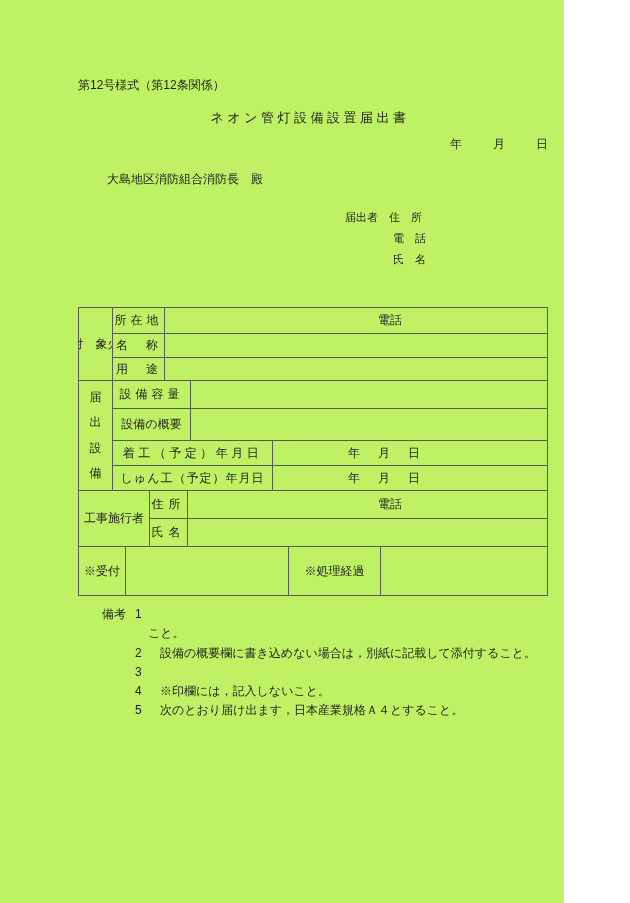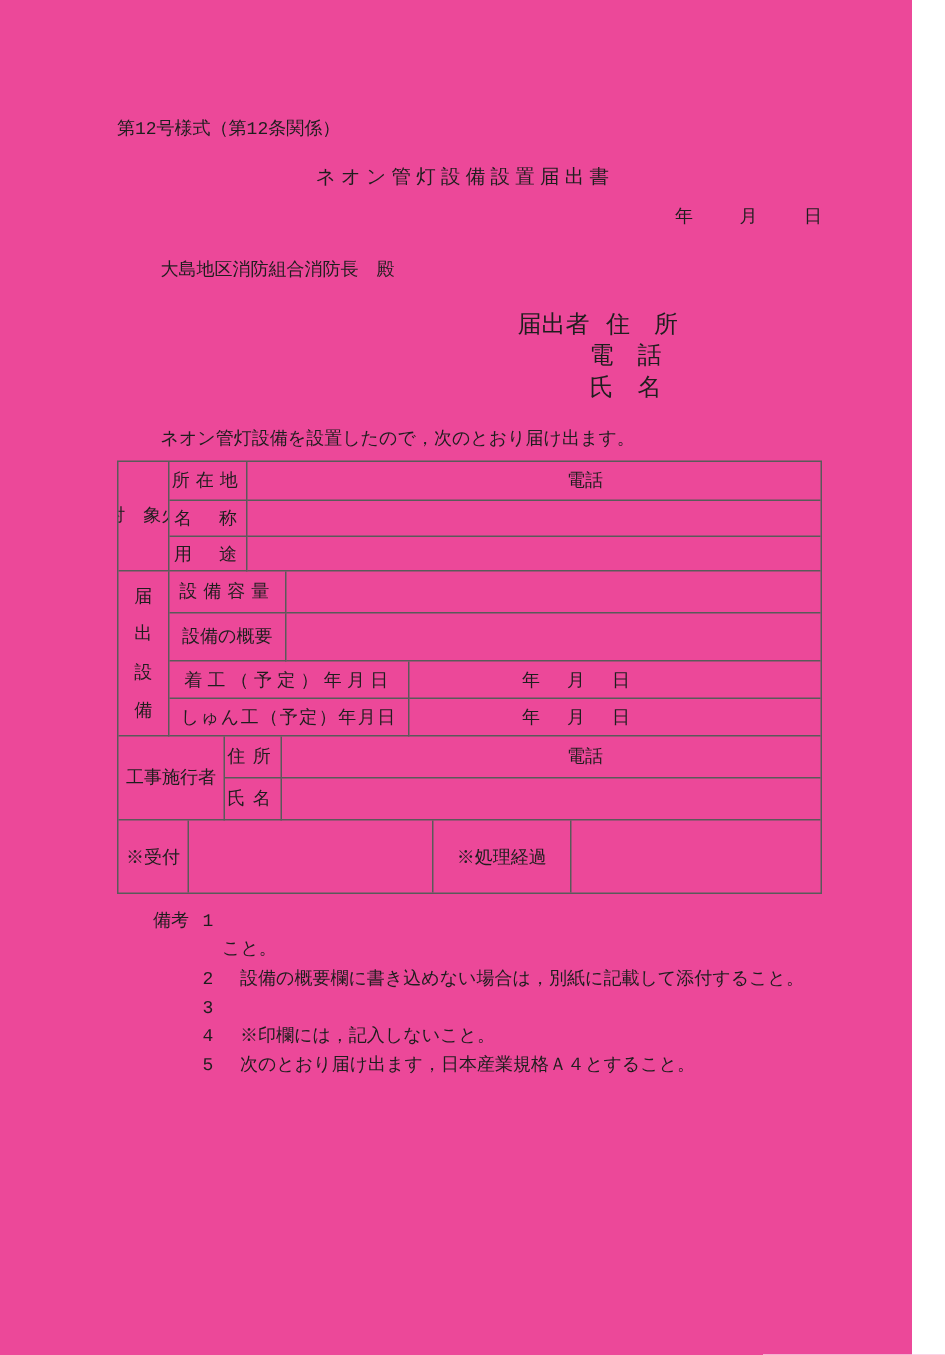--- a/index.html
+++ b/index.html
@@ -1,30 +1,30 @@
 <!DOCTYPE html>
 <html><head>
 <meta charset="utf-8">
 <style>
   :root { --bc: #5a5a5a; --tc: #1e1e1e; }
   * { margin:0; padding:0; box-sizing:border-box; }
   html,body { background:#fff; }
   .page {
-    position:relative; width:608px; height:903px; background:#ec4899;
-    font-family:Liberation Mono, monospace;
+    position:relative; width:564px; height:903px; background:#bef264;
+    font-family:Liberation Sans, sans-serif;
     color:var(--tc); overflow:hidden;
   }
   .form-number { position:absolute; left:78px; top:77px; font-size:12px; }
   .doc-title {
     position:absolute; left:0; top:109px; width:630px; text-align:center;
     font-size:13px; letter-spacing:3.5px; transform:translateX(-5px);
   }
   .date-top { position:absolute; left:450px; top:136px; display:flex; gap:31px; font-size:12px; }
   .addressee { position:absolute; left:107px; top:171px; font-size:12px; }
-  .notifier { position:absolute; left:345px; top:207px; font-size:16px; line-height:21px; }
+  .notifier { position:absolute; left:345px; top:207px; font-size:11px; line-height:21px; }
   .notifier-line1 { display:flex; gap:11px; }
   .notifier-indent { margin-left:48px; }
   .intro { position:absolute; left:107px; top:284px; font-size:12px; }
 
   .form-table {
     position:absolute; left:78px; top:307px; width:470px; height:289px;
     border:1px solid var(--bc);
   }
   .cell {
     position:absolute; display:flex; align-items:center; justify-content:center;
@@ -94,21 +94,20 @@
 
   <div class="notifier">
     <div class="notifier-line1">
       <span>届出者</span>
       <span>住　所</span>
     </div>
     <div class="notifier-indent">電　話</div>
     <div class="notifier-indent">氏　名</div>
   </div>
 
-  <div class="intro">ネオン管灯設備を設置したので，次のとおり届け出ます。</div>
 
   <div class="form-table">
 
     <div class="cell s1-hdr br bb">
       <div>防対</div>
       <div>　象</div>
       <div>火物</div>
     </div>
     <div class="cell s1-r1-label br bb">所在地</div>
     <div class="cell s1-r1-value bb">

